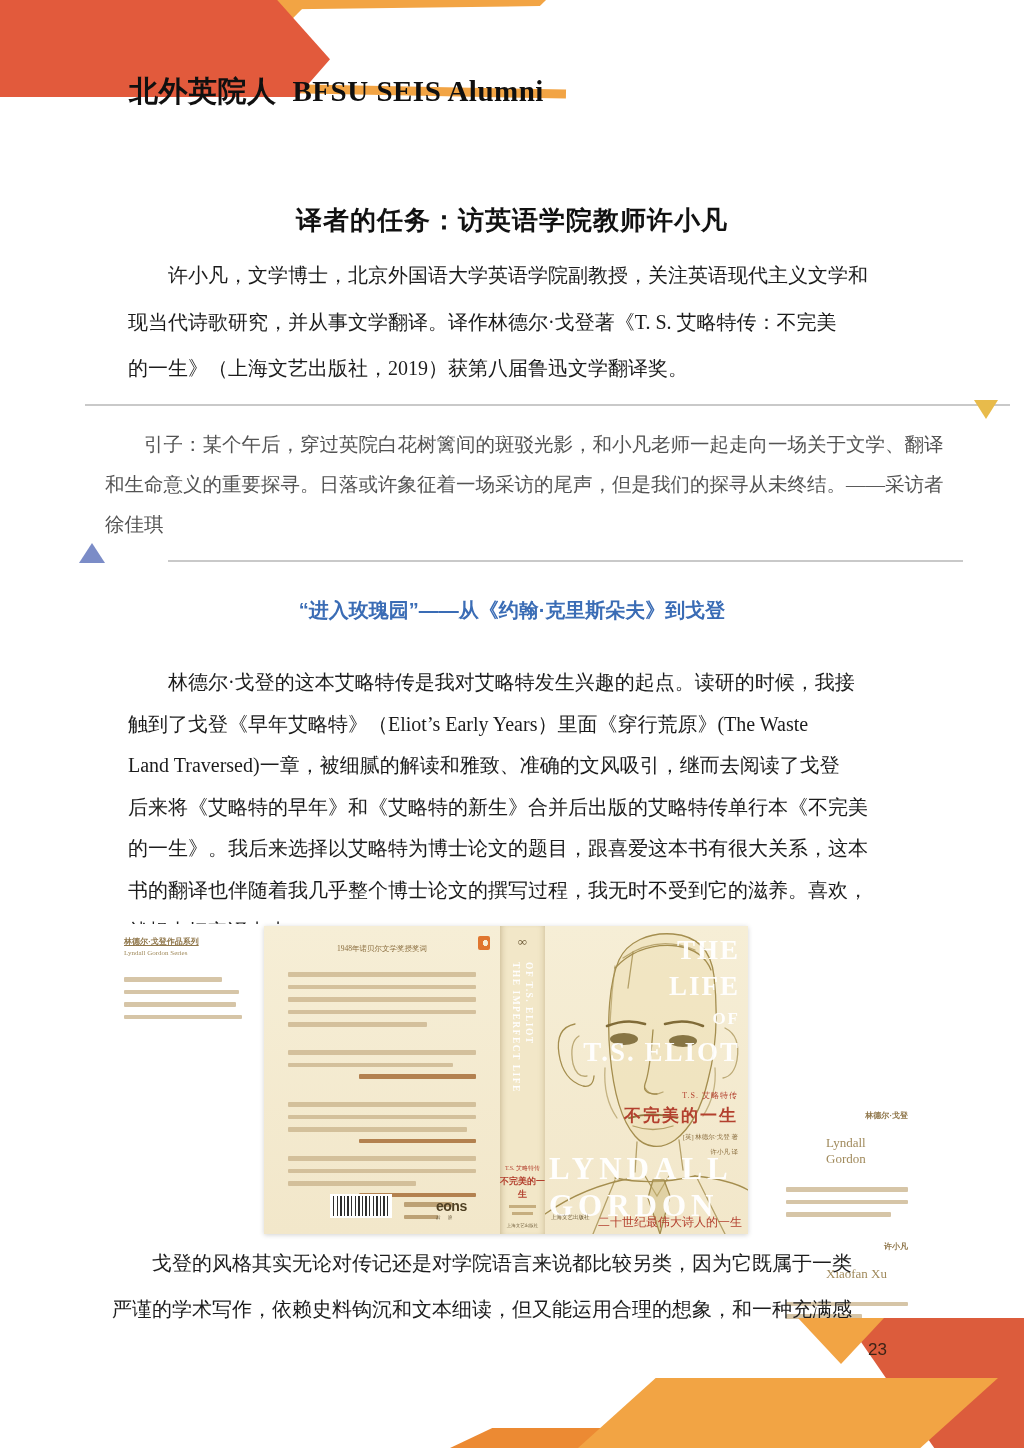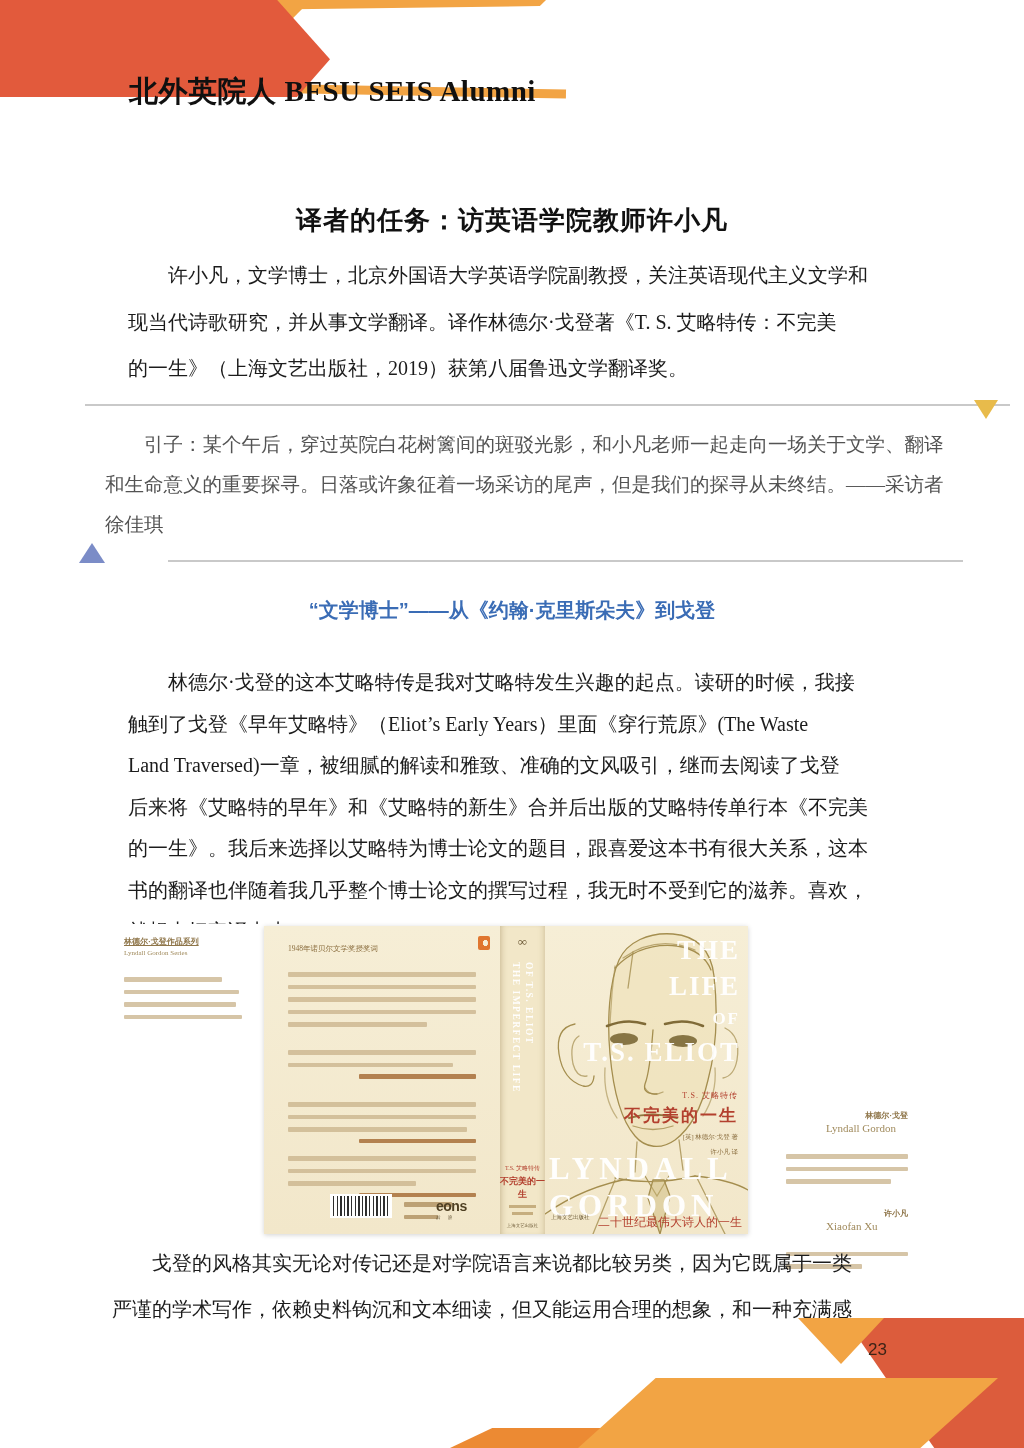--- a/index.html
+++ b/index.html
@@ -10,21 +10,21 @@
   .hdr-gold-strip{left:240px;top:0;width:306px;height:10px;background:#F2A444;
       clip-path:polygon(0 0,100% 0,98% 60%,0 100%);z-index:1;}
   .hdr-gold-tri{left:251px;top:0;width:60px;height:29px;background:#F2A444;
       clip-path:polygon(0 0,100% 0,52% 100%);z-index:2;}
   .hdr-gold-band{left:192px;top:86px;width:374px;height:9px;background:#F2A444;
       transform:rotate(1.1deg);z-index:1;}
   .hdr-red{left:0;top:0;width:330px;height:97px;background:#E25A3C;
       clip-path:polygon(0 0,84% 0,100% 61%,90% 100%,0 100%);z-index:3;}
   .hdr-text{left:129px;top:72px;z-index:4;font-weight:bold;font-size:29px;color:#101010;
       letter-spacing:.5px;white-space:nowrap;}
-  .hdr-text .cn{margin-right:8px;}
+  .hdr-text .cn{margin-right:16px;}
   
   .article-title{left:0;top:203px;width:1024px;text-align:center;
       font-family:"Liberation Sans","DejaVu Sans",sans-serif;
       font-weight:bold;font-size:26px;color:#111;letter-spacing:1px;}
   .prelines{white-space:pre-line;}
   .intro{left:128px;top:252px;width:786px;font-size:20px;line-height:46.5px;
       text-indent:2em;color:#1c1c1c;}
   
   .q-topline{left:85px;top:404px;width:925px;height:2px;background:#c9c9c9;}
   .q-botline{left:168px;top:560px;width:795px;height:2px;background:#c9c9c9;}
@@ -46,21 +46,21 @@
   .book *{position:absolute;}
   .flapL{left:6px;top:12px;width:120px;}
   .flap-head-cn{position:static;display:block;font-size:8px;color:#8F764A;font-weight:bold;text-decoration:underline;}
   .flap-head-en{position:static;display:block;font-size:7px;color:#A08A5C;margin-top:2px;}
   .tl{position:static;display:block;height:4.5px;background:#C8B28A;border-radius:1px;
       margin:8px 0 0 0;opacity:.75;}
   .tl.dk{background:#A98A58;}
   .cover{left:146px;top:2px;width:484px;height:308px;
       background:linear-gradient(180deg,#F6EED6,#F2E7CA);box-shadow:0 1px 5px rgba(0,0,0,.18);}
   .back{left:0;top:0;width:236px;height:308px;}
-  .back-award{left:0;top:18px;width:236px;text-align:left;font-size:7.5px;color:#8a6d3e;padding-left:24px;}
+  .back-award{left:0;top:18px;width:236px;text-align:center;font-size:7.5px;color:#8a6d3e;}
   .bk-col{left:24px;width:188px;}
   .attr{position:static;display:block;height:4.5px;background:#A2672F;width:62%;
       margin:7px 0 0 38%;border-radius:1px;opacity:.8;}
   .pub-mark{left:214px;top:10px;width:12px;height:14px;background:#E0762F;
       border-radius:2px;box-shadow:inset -3px 0 0 #fff0;}
   .pub-mark::after{content:"";position:absolute;left:3px;top:3px;width:7px;height:8px;
       border-radius:50%;background:radial-gradient(circle at 65% 50%,#F6EED6 0 45%,transparent 46%);}
   .barcode{left:66px;top:268px;width:62px;height:24px;background:#fff;padding:2px 3px;
       box-sizing:border-box;}
   .barcode-inner{position:static;display:block;width:100%;height:100%;
@@ -92,21 +92,21 @@
       letter-spacing:2px;margin-top:3px;}
   .rb-t{position:static;display:block;font-size:6.5px;color:#8a6d3e;margin-top:6px;}
   .gordon{left:4px;top:224px;width:199px;color:rgba(255,255,255,.96);font-weight:bold;
       font-size:31px;letter-spacing:5px;line-height:37px;}
   .gordon span{position:static;display:block;}
   .front-bottom{left:6px;top:288px;width:191px;display:flex;justify-content:space-between;}
   .fb-pub{position:static;font-size:5.5px;color:#6b5834;}
   .fb-tag{position:static;font-size:12px;color:#B3402E;}
   .flapR{left:668px;top:186px;width:122px;}
   .frg{position:static;display:block;font-size:8px;color:#8F764A;font-weight:bold;text-align:right;}
-  .fre{position:static;display:block;font-size:11px;color:#A08A5C;margin-top:1px;padding-left:40px;}
+  .fre{position:static;display:block;font-size:13px;color:#A08A5C;margin-top:14px;padding-left:40px;}
   .gap{position:static;display:block;height:12px;}
   
   .ft-strip{left:450px;top:1428px;width:192px;height:20px;background:#EC8A33;
       clip-path:polygon(22% 0,100% 0,90% 100%,0 100%);z-index:1;}
   .ft-red{left:820px;top:1318px;width:204px;height:130px;background:#DC5C3C;
       clip-path:polygon(12% 0,100% 0,100% 100%,56% 100%);z-index:2;}
   .ft-tri{left:798px;top:1318px;width:86px;height:46px;background:#F2A444;
       clip-path:polygon(0 0,100% 0,50% 100%);z-index:3;}
   .ft-par{left:578px;top:1378px;width:420px;height:70px;background:#F2A444;
       clip-path:polygon(18.5% 0,100% 0,81.5% 100%,0 100%);z-index:4;}
@@ -130,21 +130,21 @@
 的一生》（上海文艺出版社，2019）获第八届鲁迅文学翻译奖。</div>
 
 <div class="abs q-topline"></div>
 <div class="abs tri-gold-down"></div>
 <div class="abs quote-text prelines">引子：某个午后，穿过英院白花树篱间的斑驳光影，和小凡老师一起走向一场关于文学、翻译
 和生命意义的重要探寻。日落或许象征着一场采访的尾声，但是我们的探寻从未终结。——采访者
 徐佳琪</div>
 <div class="abs tri-blue-up"></div>
 <div class="abs q-botline"></div>
 
-<div class="abs section-heading">“文学博士”——从《约翰·克里斯朵夫》到戈登</div>
+<div class="abs section-heading">“进入玫瑰园”——从《约翰·克里斯朵夫》到戈登</div>
 <div class="abs body1 prelines">林德尔·戈登的这本艾略特传是我对艾略特发生兴趣的起点。读研的时候，我接
 触到了戈登《早年艾略特》（Eliot’s Early Years）里面《穿行荒原》(The Waste
 Land Traversed)一章，被细腻的解读和雅致、准确的文风吸引，继而去阅读了戈登
 后来将《艾略特的早年》和《艾略特的新生》合并后出版的艾略特传单行本《不完美
 的一生》。我后来选择以艾略特为博士论文的题目，跟喜爱这本书有很大关系，这本
 书的翻译也伴随着我几乎整个博士论文的撰写过程，我无时不受到它的滋养。喜欢，
 就想去把它译出来！</div>
 
 <div class="abs book">
 

